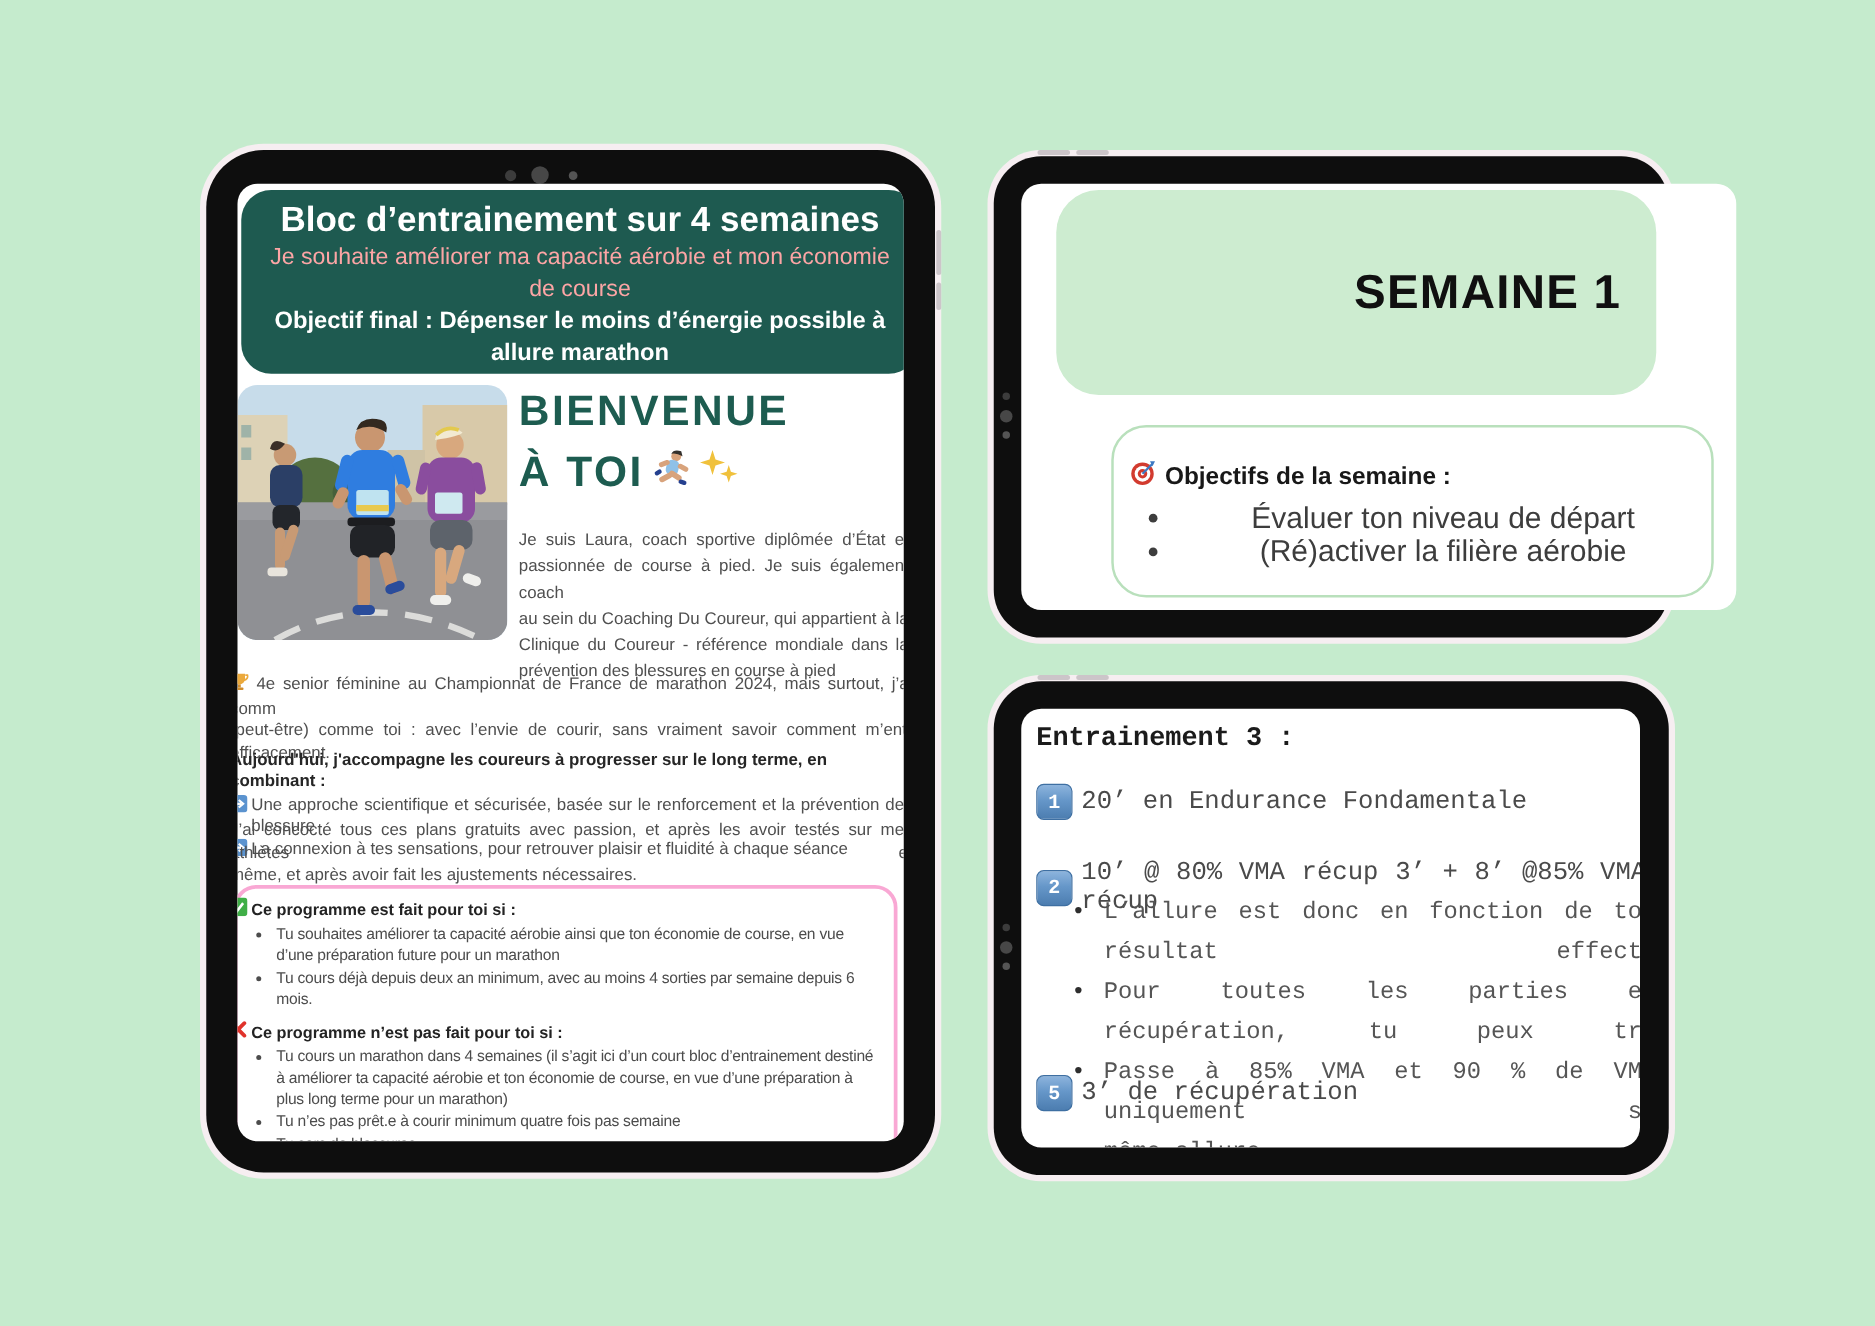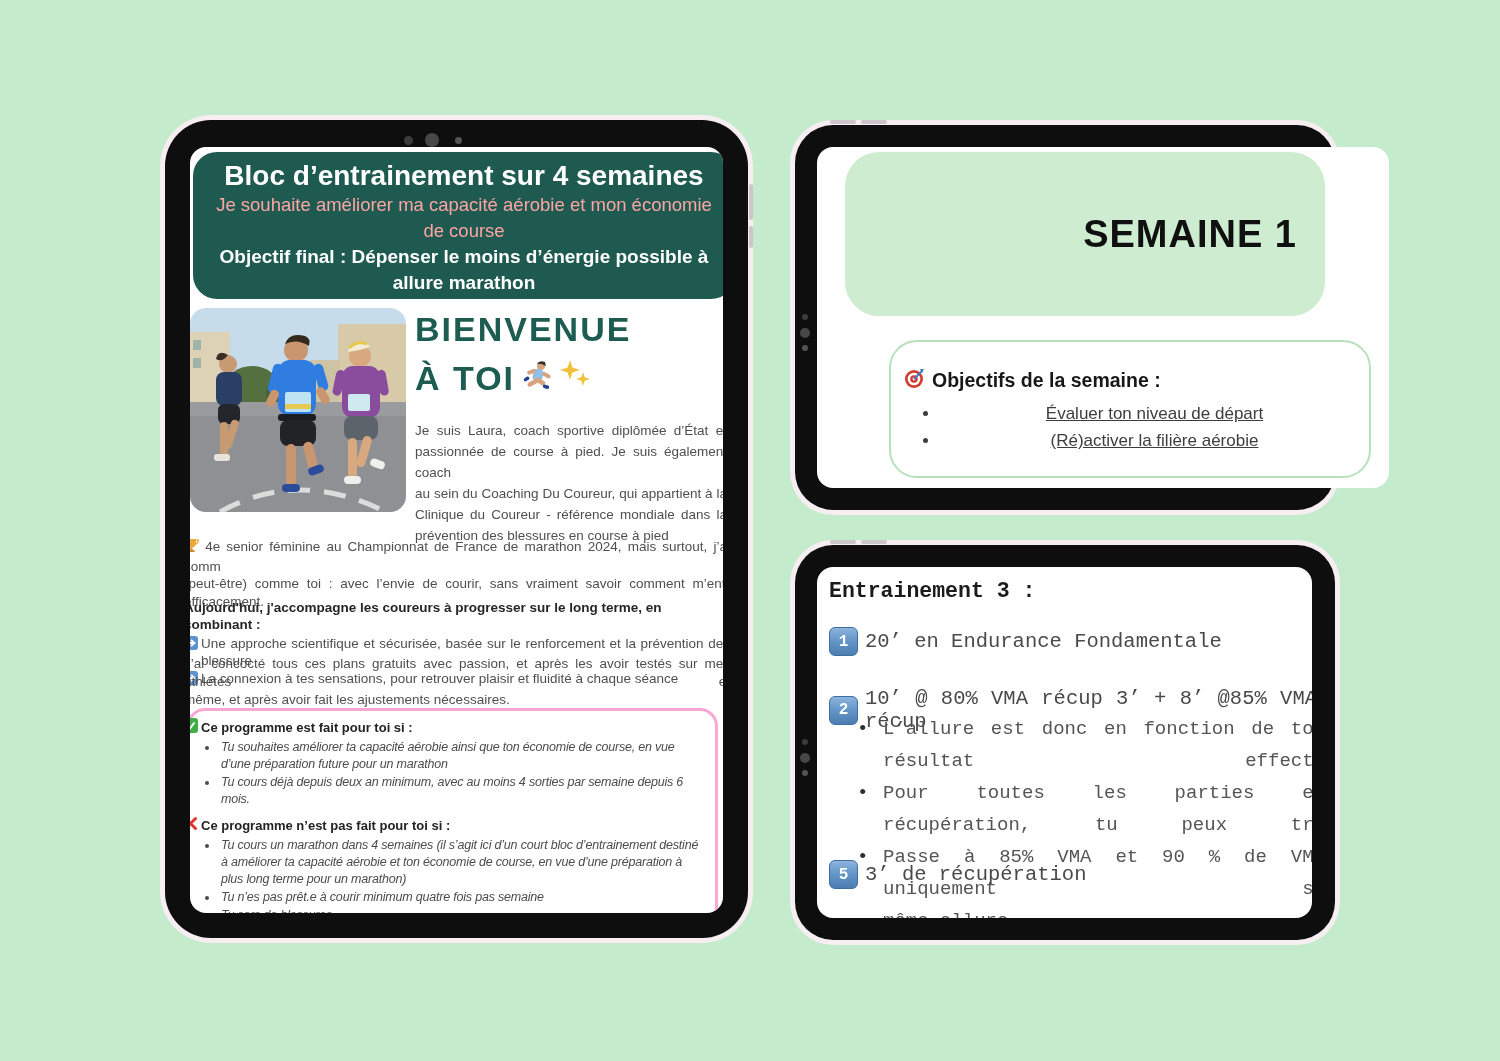--- a/index.html
+++ b/index.html
@@ -43,37 +43,37 @@
   .blk-conc{top:508px;line-height:18px;}
   .progbox{
     position:absolute;left:-3px;top:561px;width:531px;box-sizing:border-box;
     border:3px solid #f9a8d4;border-radius:18px;padding:7px 10px 7px 12px;
     font-size:12.5px;line-height:17px;color:#4c4c4c;letter-spacing:-0.2px;
   }
   .pb-head{display:flex;align-items:center;gap:3px;font-weight:bold;color:#232323;
            font-size:13px;margin-left:-19px;}
   .pb-head .htxt{letter-spacing:0;}
   .progbox ul{margin:2px 0 8px 0;padding-left:17px;}
-  .progbox li{margin:0 0 1px 0;padding-left:2px;font-style:italic;}
+  .progbox li{margin:0 0 1px 0;padding-left:2px;}
   .ico{display:inline-block;vertical-align:-2px;}
   
   .page-week{position:relative;width:496px;height:341px;}
   .greenblock{
     position:absolute;left:28px;top:5px;width:480px;height:164px;border-radius:34px;
     background:#cdecd0;display:flex;align-items:center;justify-content:flex-end;
     padding-right:28px;box-sizing:border-box;
   }
   .semaine{font-size:38px;font-weight:bold;color:#101010;letter-spacing:1px;}
   .objcard{
     position:absolute;left:28px;top:193px;width:482px;height:138px;border-radius:28px;
     border:2px solid #b9e0bc;box-sizing:border-box;padding:25px 0 0 13px;background:#fff;margin-left:44px;
   }
   .obj-head{display:flex;align-items:center;gap:6px;font-size:19.5px;font-weight:bold;color:#181818;}
   .objcard ul{margin:6px 0 0 0;padding-left:36px;}
-  .objcard li{font-size:17px;color:#3d3d3d;line-height:27px;text-decoration:underline;}
+  .objcard li{font-size:24px;color:#3d3d3d;line-height:27px;}
   .page-train{position:relative;width:495px;height:351px;font-size:19px;color:#555;}
   .t-head{position:absolute;left:12px;top:12px;font-size:21.5px;font-weight:bold;color:#1b1b1b;}
   .t-item{position:absolute;left:12px;display:flex;align-items:center;color:#4a4a4a;font-size:20.5px;}
   .t-item .jtxt{width:452px;}
   .keycap{
     width:27px;height:27px;border-radius:6px;flex:none;margin-right:7px;
     background:linear-gradient(180deg,#8db4dd 0%,#6697c9 45%,#4c7db0 100%);
     border:1px solid #3e6fa2;color:#fff;font-weight:bold;font-size:16px;
     display:flex;align-items:center;justify-content:center;
   }

